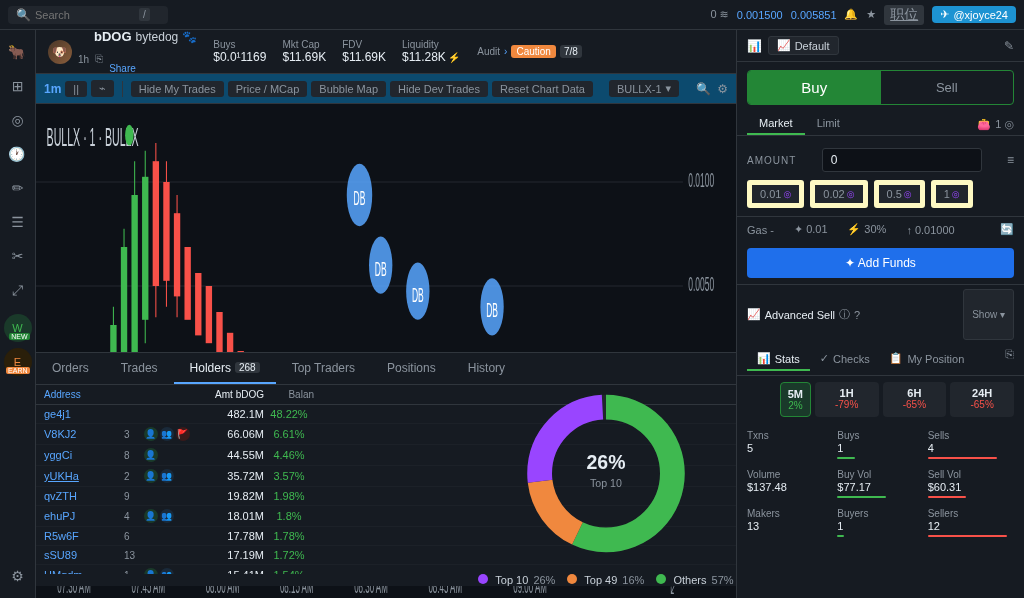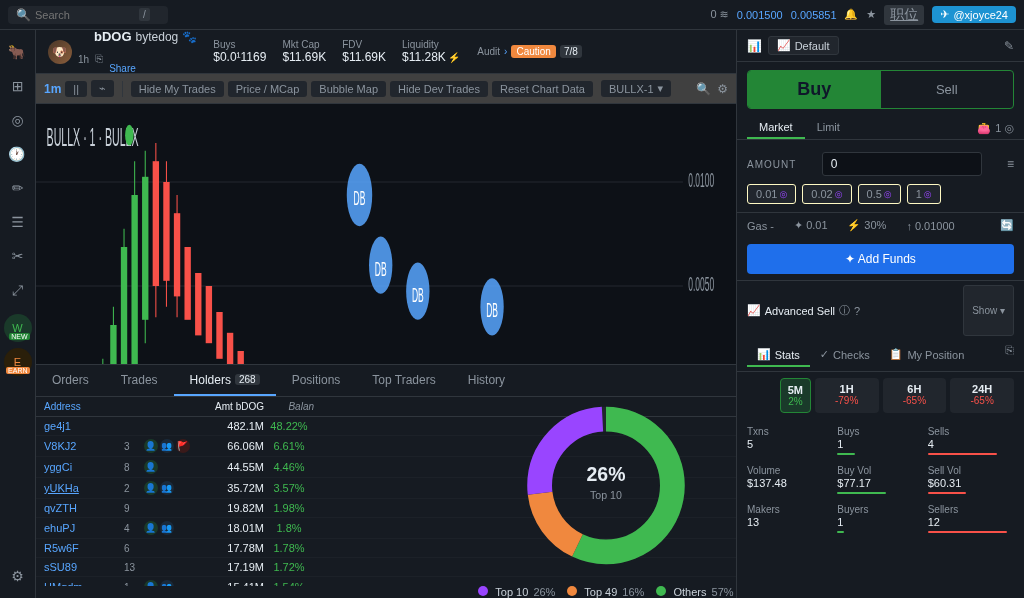--- a/index.html
+++ b/index.html
@@ -24,31 +24,31 @@
     .token-bar { position: absolute; left: 36px; top: 30px; right: 0; height: 44px; background: #161b22; border-bottom: 1px solid #30363d; display: flex; align-items: center; padding: 0 12px; gap: 16px; }
     .token-name { font-weight: 600; font-size: 13px; color: #e6edf3; }
     .token-meta { font-size: 10px; color: #8b949e; }
     .token-stat { display: flex; flex-direction: column; }
     .token-stat-label { font-size: 10px; color: #8b949e; }
     .token-stat-value { font-size: 12px; color: #e6edf3; }
     .audit-badge { display: flex; align-items: center; gap: 4px; }
     .caution-badge { background: #f0883e; color: white; font-size: 10px; border-radius: 3px; padding: 1px 5px; }
 
     
-    .chart-toolbar { position: absolute; left: 36px; top: 74px; right: 288px; height: 30px; background: #404040; border-bottom: 1px solid #30363d; display: flex; align-items: center; padding: 0 8px; gap: 4px; }
+    .chart-toolbar { position: absolute; left: 36px; top: 74px; right: 288px; height: 30px; background: #0c4a6e; border-bottom: 1px solid #30363d; display: flex; align-items: center; padding: 0 8px; gap: 4px; }
     .chart-btn { background: #21262d; border: none; color: #8b949e; border-radius: 3px; padding: 2px 8px; font-size: 11px; cursor: pointer; display: flex; align-items: center; gap: 4px; }
     .timeframe-active { color: #58a6ff; font-weight: 600; }
     .separator { width: 1px; height: 16px; background: #30363d; margin: 0 4px; }
     .settings-icon { margin-left: auto; color: #8b949e; cursor: pointer; }
 
     
     .chart-area { position: absolute; left: 36px; top: 104px; right: 288px; bottom: 0; background: #0d1117; overflow: hidden; }
 
     
-    .bottom-panel { position: absolute; left: 36px; bottom: 0; right: 288px; height: 234px; background: #161b22; border-top: 1px solid #30363d; }
+    .bottom-panel { position: absolute; left: 36px; bottom: 12px; right: 288px; height: 234px; background: #161b22; border-top: 1px solid #30363d; }
     .bottom-tabs { display: flex; border-bottom: 1px solid #30363d; height: 32px; }
     .bottom-tab { padding: 0 16px; display: flex; align-items: center; cursor: pointer; color: #8b949e; font-size: 12px; border-bottom: 2px solid transparent; white-space: nowrap; }
     .bottom-tab.active { color: #e6edf3; border-bottom-color: #58a6ff; }
     .tab-badge { background: #30363d; border-radius: 3px; padding: 0 4px; font-size: 10px; margin-left: 4px; }
 
     
     .table-header { display: flex; padding: 4px 8px; font-size: 10px; color: #8b949e; border-bottom: 1px solid #30363d; }
     .table-row { display: flex; padding: 3px 8px; align-items: center; font-size: 11px; border-bottom: 1px solid #1c2128; }
     .col-addr { flex: 0 0 80px; color: #58a6ff; }
     .col-rank { flex: 0 0 20px; color: #8b949e; font-size: 10px; }
@@ -69,35 +69,35 @@
     
     .right-panel { position: absolute; right: 0; top: 30px; width: 288px; height: 568px; background: #161b22; border-left: 1px solid #30363d; display: flex; flex-direction: column; }
     
     
     .trading-header { display: flex; align-items: center; padding: 6px 10px; gap: 6px; border-bottom: 1px solid #30363d; background: #161b22; }
     .default-btn { background: #21262d; border: 1px solid #30363d; color: #c9d1d9; border-radius: 3px; padding: 2px 8px; font-size: 11px; display: flex; align-items: center; gap: 4px; }
     .edit-icon { margin-left: auto; color: #8b949e; cursor: pointer; }
     
     
     .buy-sell-row { display: flex; margin: 8px 10px; gap: 0; border-radius: 4px; overflow: hidden; border: 1px solid #238636; }
-    .buy-btn { flex: 1; background: #238636; color: #0f172a; border: none; padding: 8px; font-size: 18px; font-weight: 700; cursor: pointer; }
+    .buy-btn { flex: 1; background: #238636; color: #ffffff; border: none; padding: 8px; font-size: 15px; font-weight: 400; cursor: pointer; }
     .sell-btn { flex: 1; background: transparent; color: #8b949e; border: none; padding: 8px; font-size: 13px; cursor: pointer; }
     
     
     .market-limit-row { display: flex; padding: 0 10px; gap: 0; border-bottom: 1px solid #30363d; margin-bottom: 8px; }
     .market-tab { padding: 4px 12px; font-size: 11px; cursor: pointer; border-bottom: 2px solid #3fb950; color: #e6edf3; }
     .limit-tab { padding: 4px 12px; font-size: 11px; cursor: pointer; color: #8b949e; border-bottom: 2px solid transparent; }
     .wallet-info { margin-left: auto; display: flex; align-items: center; gap: 4px; font-size: 11px; color: #8b949e; }
 
     
     .amount-row { display: flex; align-items: center; padding: 4px 10px; justify-content: space-between; }
     .amount-label { font-size: 10px; color: #8b949e; letter-spacing: 1px; }
     .amount-input { background: #0d1117; border: 1px solid #30363d; border-radius: 3px; color: #e6edf3; padding: 4px 8px; font-size: 12px; width: 160px; }
     .amount-options { display: flex; padding: 4px 10px; gap: 6px; }
-    .amt-opt { background: #21262d; border: 1px solid #fef9c3; border-radius: 3px; padding: 3px 8px; font-size: 11px; color: #8b949e; cursor: pointer; display: flex; align-items: center; gap: 2px; }
+    .amt-opt { background: #21262d; border: 5px solid #fef9c3; border-radius: 3px; padding: 3px 8px; font-size: 11px; color: #8b949e; cursor: pointer; display: flex; align-items: center; gap: 2px; }
     .sol-icon { font-size: 9px; color: #9945ff; }
 
     
     .gas-row { display: flex; align-items: center; padding: 6px 10px; gap: 20px; font-size: 11px; color: #8b949e; border-top: 1px solid #30363d; margin-top: 4px; }
     .gas-stat { display: flex; align-items: center; gap: 3px; }
 
     
     .add-funds-btn { margin: 6px 10px; background: #1f6feb; color: white; border: none; border-radius: 4px; padding: 8px; font-size: 12px; cursor: pointer; width: calc(100% - 20px); display: flex; align-items: center; justify-content: center; gap: 6px; }
 
     
@@ -223,21 +223,21 @@
 <div class="chart-toolbar">
   <span class="timeframe-active">1m</span>
   <span class="chart-btn">||</span>
   <span class="chart-btn">⌁</span>
   <div class="separator"></div>
   <button class="chart-btn">Hide My Trades</button>
   <button class="chart-btn">Price / MCap</button>
   <button class="chart-btn">Bubble Map</button>
   <button class="chart-btn">Hide Dev Trades</button>
   <button class="chart-btn">Reset Chart Data</button>
-  <div style="display:flex;align-items:center;gap:4px;margin-left:4px;">
+  <div style="display:flex;align-items:center;gap:4px;margin-left:12px;">
     <button class="chart-btn">
       <span>BULLX-1</span> 
         <span>▾</span>
     </button>
   </div>
   <div class="settings-icon" style="margin-left:auto;display:flex;gap:6px;">
     <span>🔍</span>
     <span>⚙</span>
   </div>
 </div>
@@ -373,34 +373,34 @@
 </div>
 
 <div class="bottom-panel">
   <div class="bottom-tabs">
     <div class="bottom-tab">Orders</div>
     <div class="bottom-tab">Trades</div>
     <div class="bottom-tab active">
       <span>Holders</span>
       <span class="tab-badge">268</span>
     </div>
+    <div class="bottom-tab">Top Traders</div>
     <div class="bottom-tab">Positions</div>
-    <div class="bottom-tab">Top Traders</div>
     <div class="bottom-tab">History</div>
   </div>
 
   <div style="display:flex;height:calc(100% - 32px);">
 
     <div style="flex:1;overflow:hidden;">
       <div class="table-header">
         <span class="col-addr">Address</span>
         <span style="flex:0 0 20px;"></span>
         <span style="flex:0 0 50px;"></span>
         <span class="col-amt">Amt bDOG</span>
-        <span style="flex:0 0 50px;text-align:right;color:#8b949e;font-style:italic;">Balan</span>
+        <span style="flex:0 0 50px;text-align:right;color:#8b949e;">Balan</span>
       </div>
       <div class="holder-scroll">
 
         <div class="table-row">
           <span class="col-addr" style="color:#58a6ff;">ge4j1</span>
           <span class="col-rank"></span>
           <span class="col-icons"></span>
           <span class="col-amt">482.1M</span>
           <span class="col-pct pct-green">48.22%</span>
         </div>

